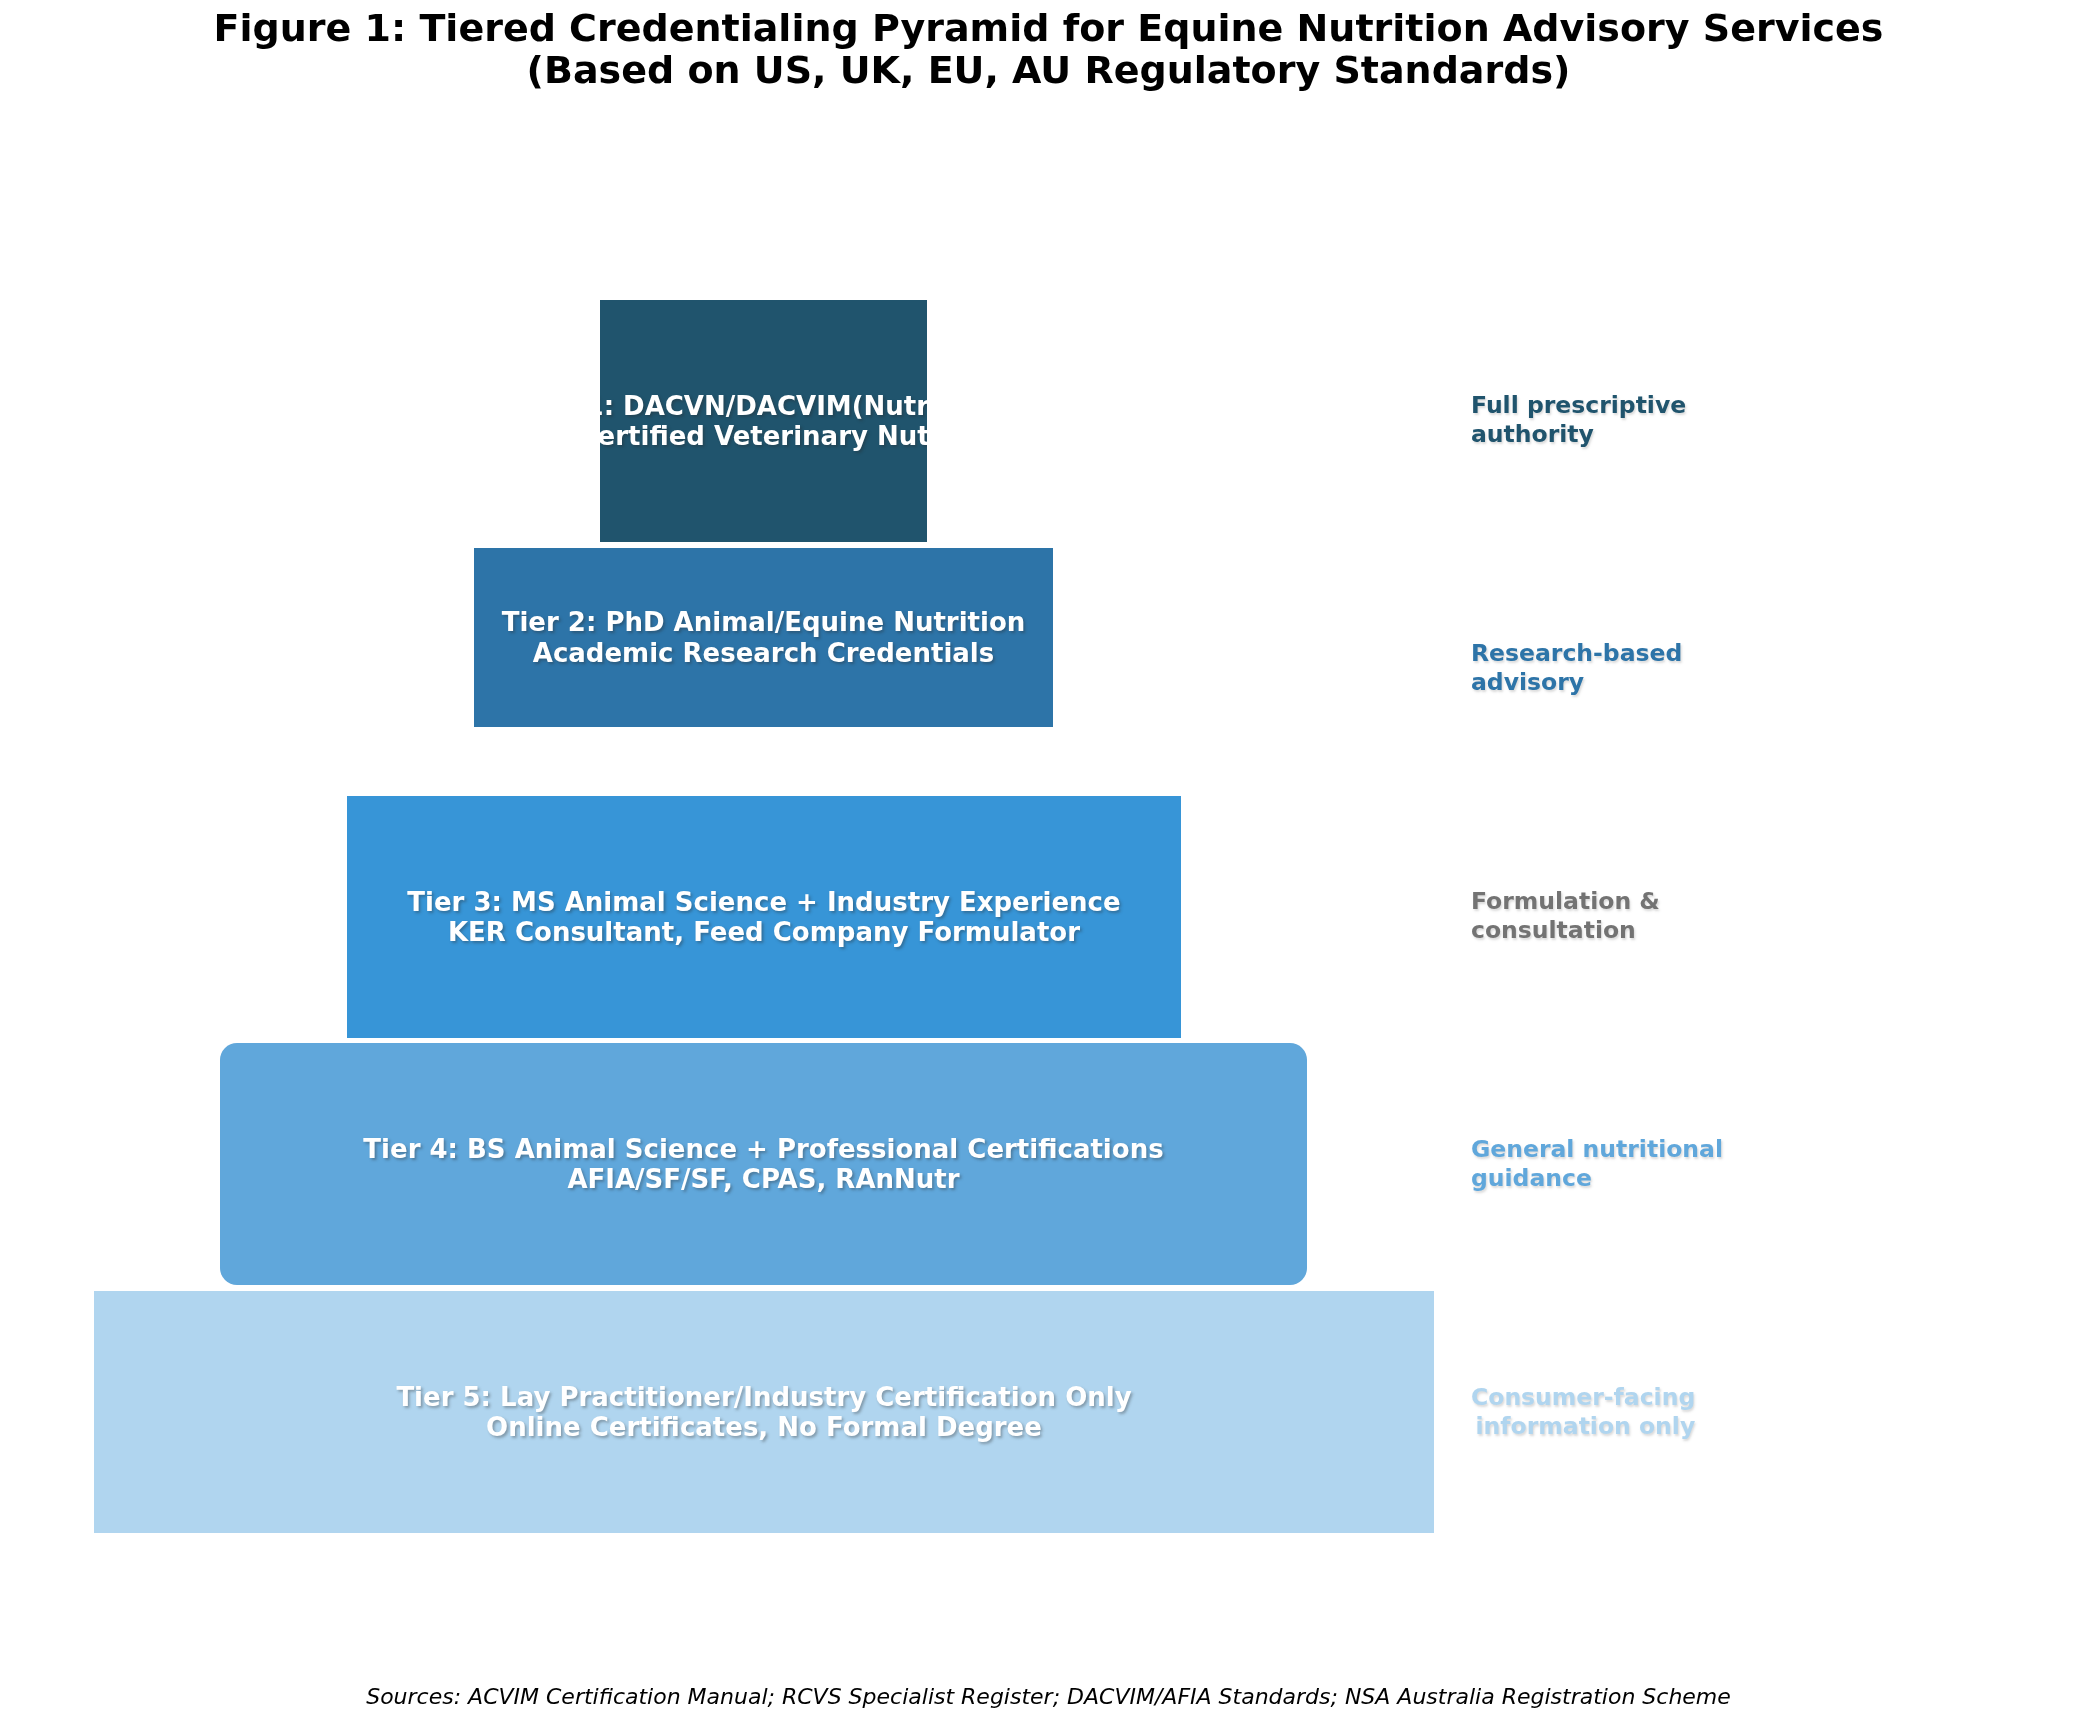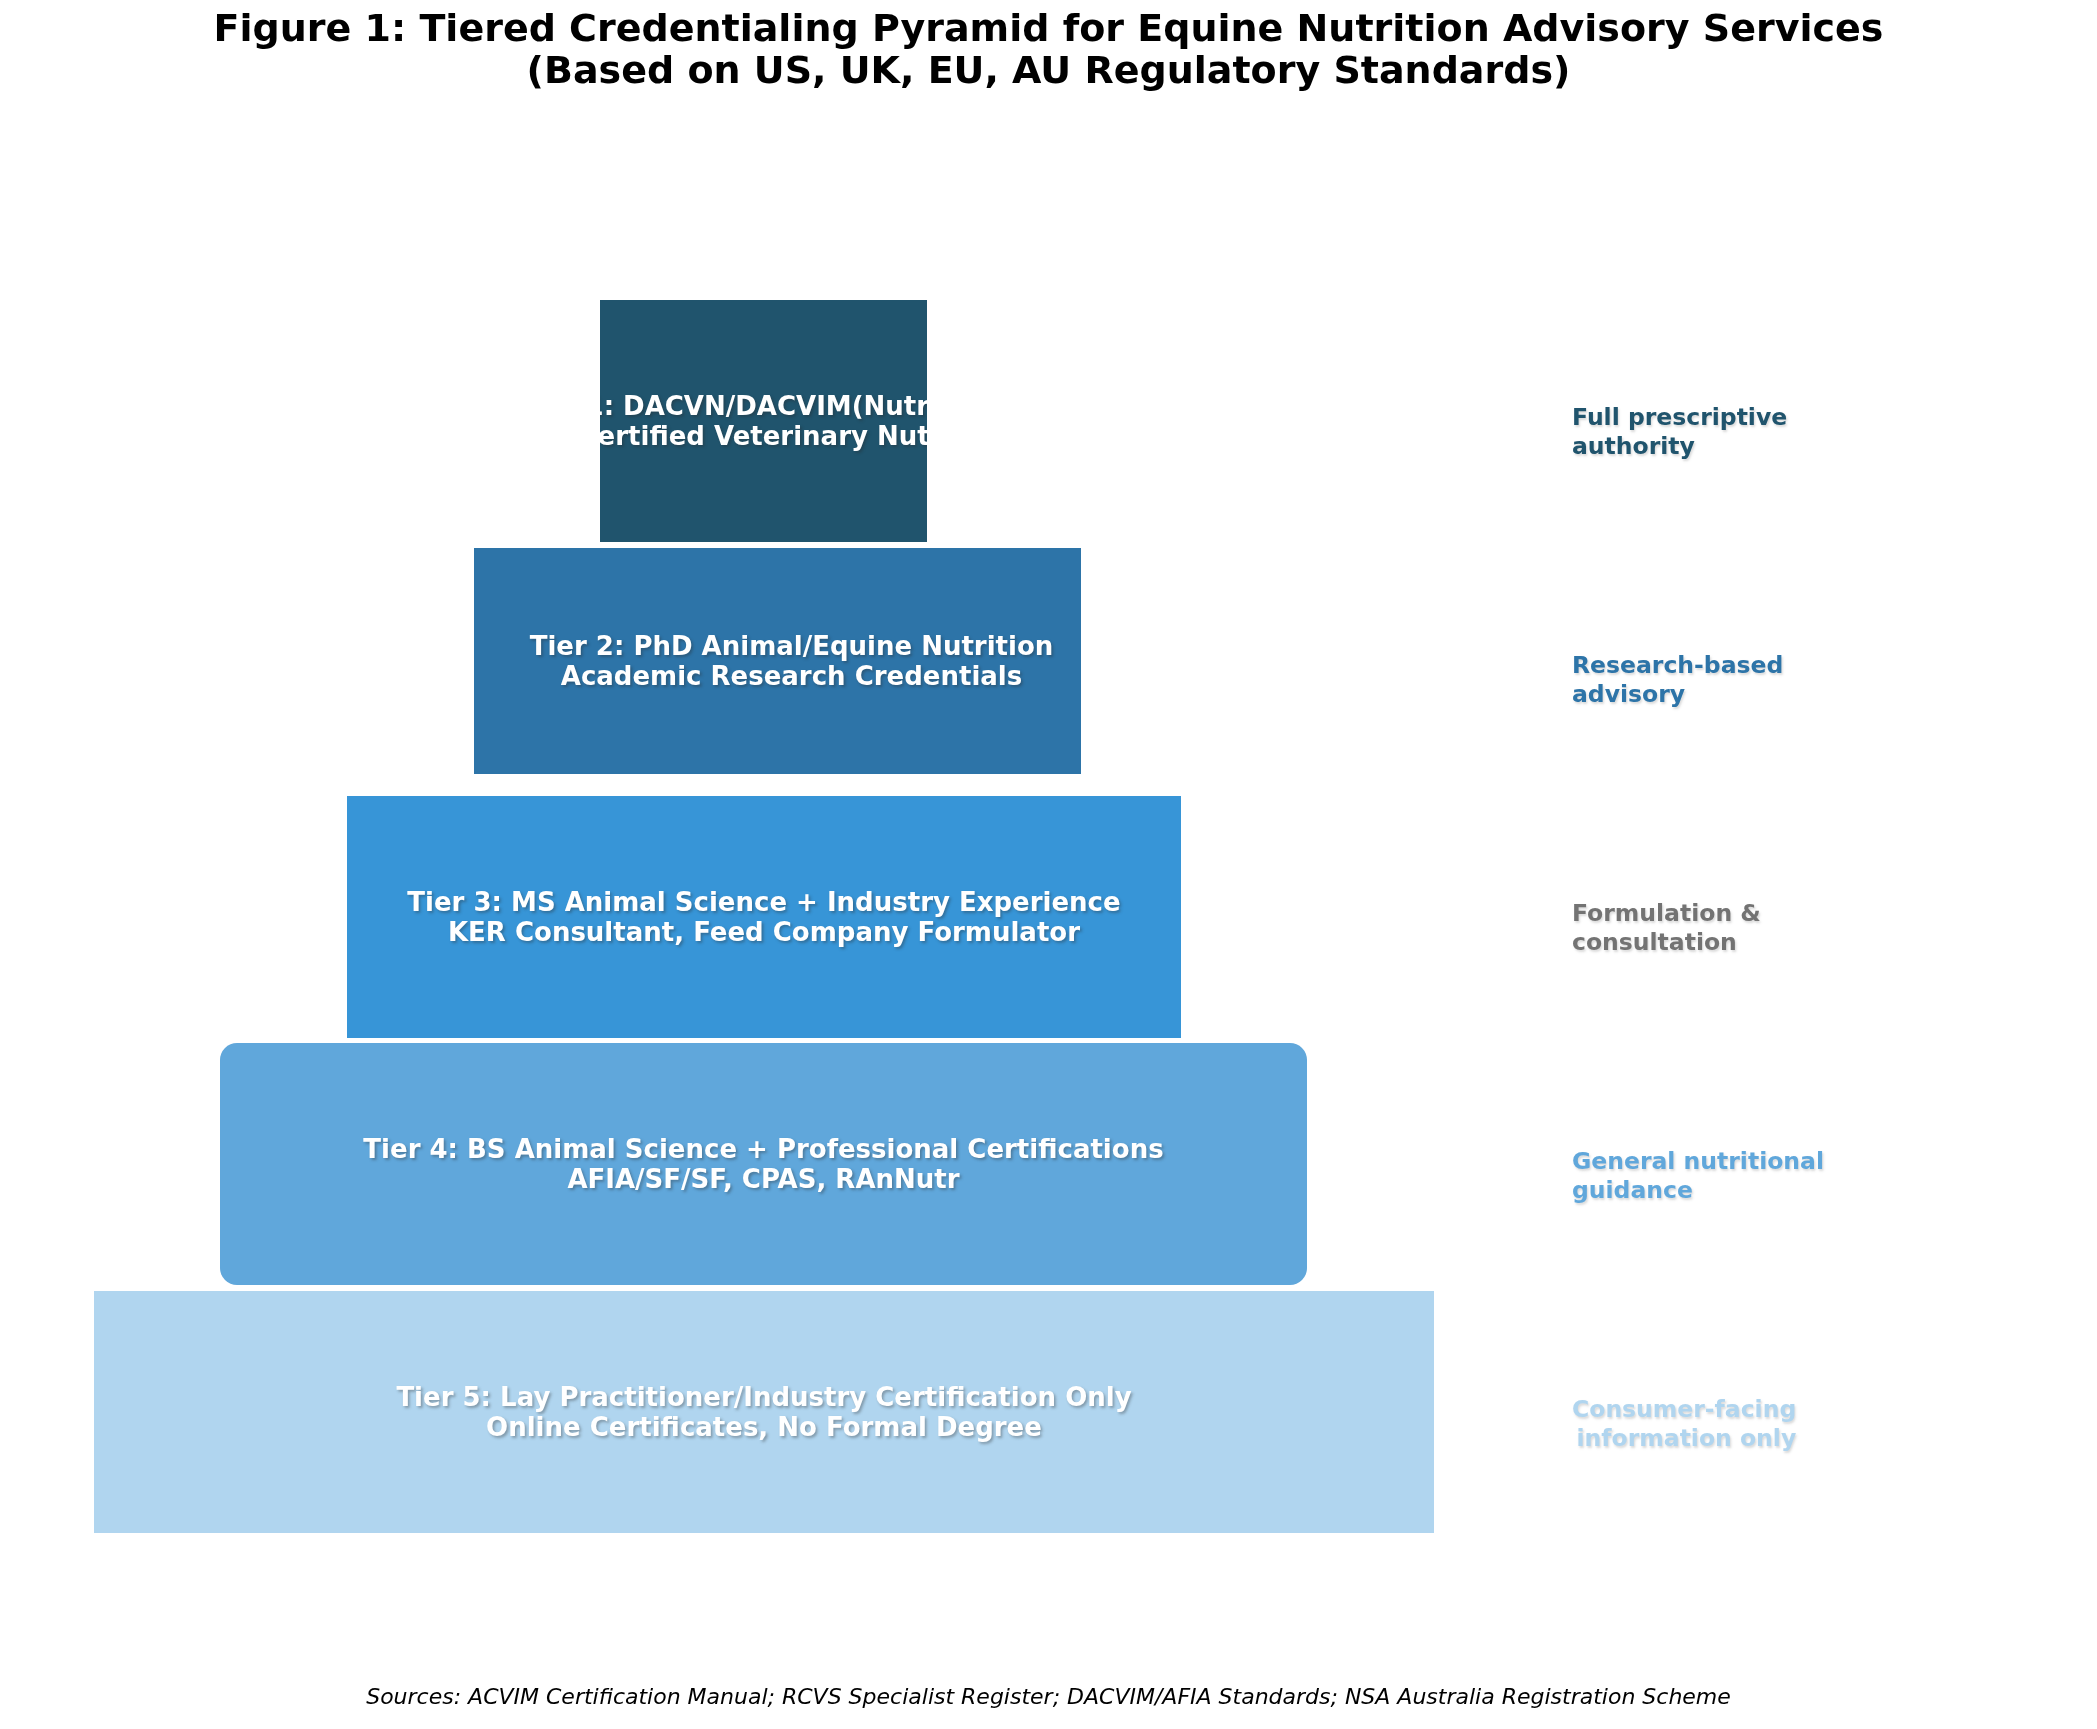--- a/index.html
+++ b/index.html
@@ -33,33 +33,32 @@
     font-weight: bold;
     font-size: 26px;
     line-height: 1.16;
   }
   .tier-line {
     white-space: nowrap;
     flex: none;
     text-shadow: 1.8px 2.4px 2.9px rgba(40, 40, 40, 0.35);
   }
   .tier-1 { left: 600px; top: 300px;  width: 327px;  height: 242px; }
-  .tier-2 { left: 474px;  top: 548px;  width: 579px;  height: 226px; padding-left: 28px; }
+  .tier-2 { left: 474px;  top: 548px;  width: 579px;  height: 179px; }
   .tier-3 { left: 347px;  top: 796px; width: 834px; height: 242px; }
   .tier-4 { left: 220px;  top: 1043px; width: 1087px; height: 242px; }
   .tier-5 { left: 94px;  top: 1291px; width: 1340px; height: 242px; }
   .annotation {
     position: absolute;
-    left: 1572px;
+    left: 1471px;
     font-weight: bold;
     font-size: 23.5px;
     line-height: 1.25;
     white-space: nowrap;
     text-shadow: 1.2px 1.8px 2.4px rgba(130, 130, 130, 0.30);
-    margin-top: 12px;
   }
   .annotation-1 { top: 391px; }
   .annotation-2 { top: 639px; }
   .annotation-3 { top: 887px; }
   .annotation-4 { top: 1135px; }
   .annotation-5 { top: 1383px; text-align: right; }
   .sources {
     position: absolute;
     top: 1684px; left: 0;
     width: 100%;

